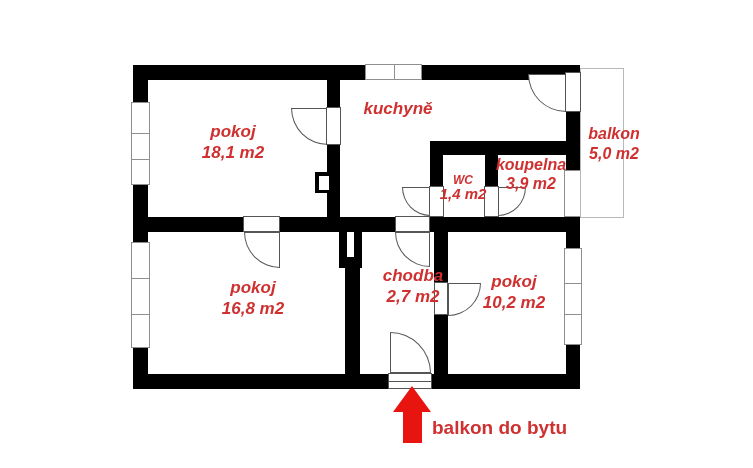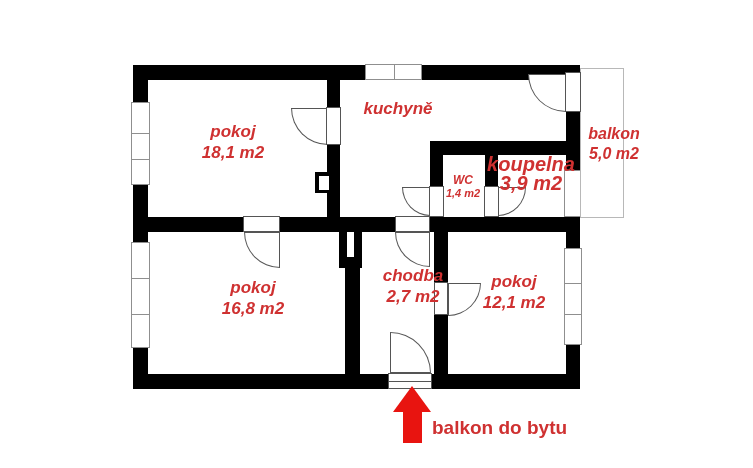--- a/index.html
+++ b/index.html
@@ -15,23 +15,23 @@
   .arc-bl{border-radius:0 0 0 100%;}
   .arc-br{border-radius:0 0 100% 0;}
   .arc-tr{border-radius:0 100% 0 0;}
   .balcony{position:absolute;border:1px solid var(--balcony-gray,#b8b8b8);box-sizing:border-box;background:#fff;}
   .rlabel{position:absolute;transform:translate(-50%,-50%);text-align:center;
           color:var(--label-red,#d32b2b);font-weight:bold;font-size:17px;line-height:21px;white-space:nowrap;}
   .rlabel span{display:block;font-style:italic;}
   #lbl-kuchyne{left:398px;top:109px;line-height:22px;}
   #lbl-pokoj1{left:233px;top:142px;}
   #lbl-balkon{left:614px;top:144px;font-size:16px;line-height:20px;}
-  #lbl-koupelna{left:531px;top:174px;font-size:20px;line-height:19px;}
+  #lbl-koupelna{left:531px;top:174px;font-size:16px;line-height:19px;}
   #lbl-wc{left:463px;top:187px;font-size:12px;line-height:13px;}
-  #lbl-wc .area-line{font-size:11px;}
+  #lbl-wc .area-line{font-size:15px;}
   #lbl-pokoj2{left:253px;top:298px;}
   #lbl-chodba{left:413px;top:286px;}
   #lbl-pokoj3{left:514px;top:292px;}
   #entrance-label{position:absolute;left:432px;top:428px;transform:translateY(-50%);
           color:var(--label-red,#d32b2b);font-weight:bold;font-size:19px;white-space:nowrap;}
   #arrow-shaft{position:absolute;left:403px;top:410px;width:19px;height:33px;background:var(--arrow-red,#e81410);}
   #arrow-head{position:absolute;left:393px;top:386px;width:0;height:0;
           border-left:19px solid transparent;border-right:19px solid transparent;
           border-bottom:26px solid var(--arrow-red,#e81410);}
 </style>
@@ -124,20 +124,20 @@
   <div class="rlabel" id="lbl-pokoj2">
     <span>pokoj</span>
     <span class="area-line">16,8 m2</span>
   </div>
   <div class="rlabel" id="lbl-chodba">
     <span>chodba</span>
     <span class="area-line">2,7 m2</span>
   </div>
   <div class="rlabel" id="lbl-pokoj3">
     <span>pokoj</span>
-    <span class="area-line">12,1 m2</span>
+    <span class="area-line">10,2 m2</span>
   </div>
 
   <div id="arrow-head"></div>
   <div id="arrow-shaft"></div>
   <div id="entrance-label">balkon do bytu</div>
 
 </div>
 
 </body></html>

